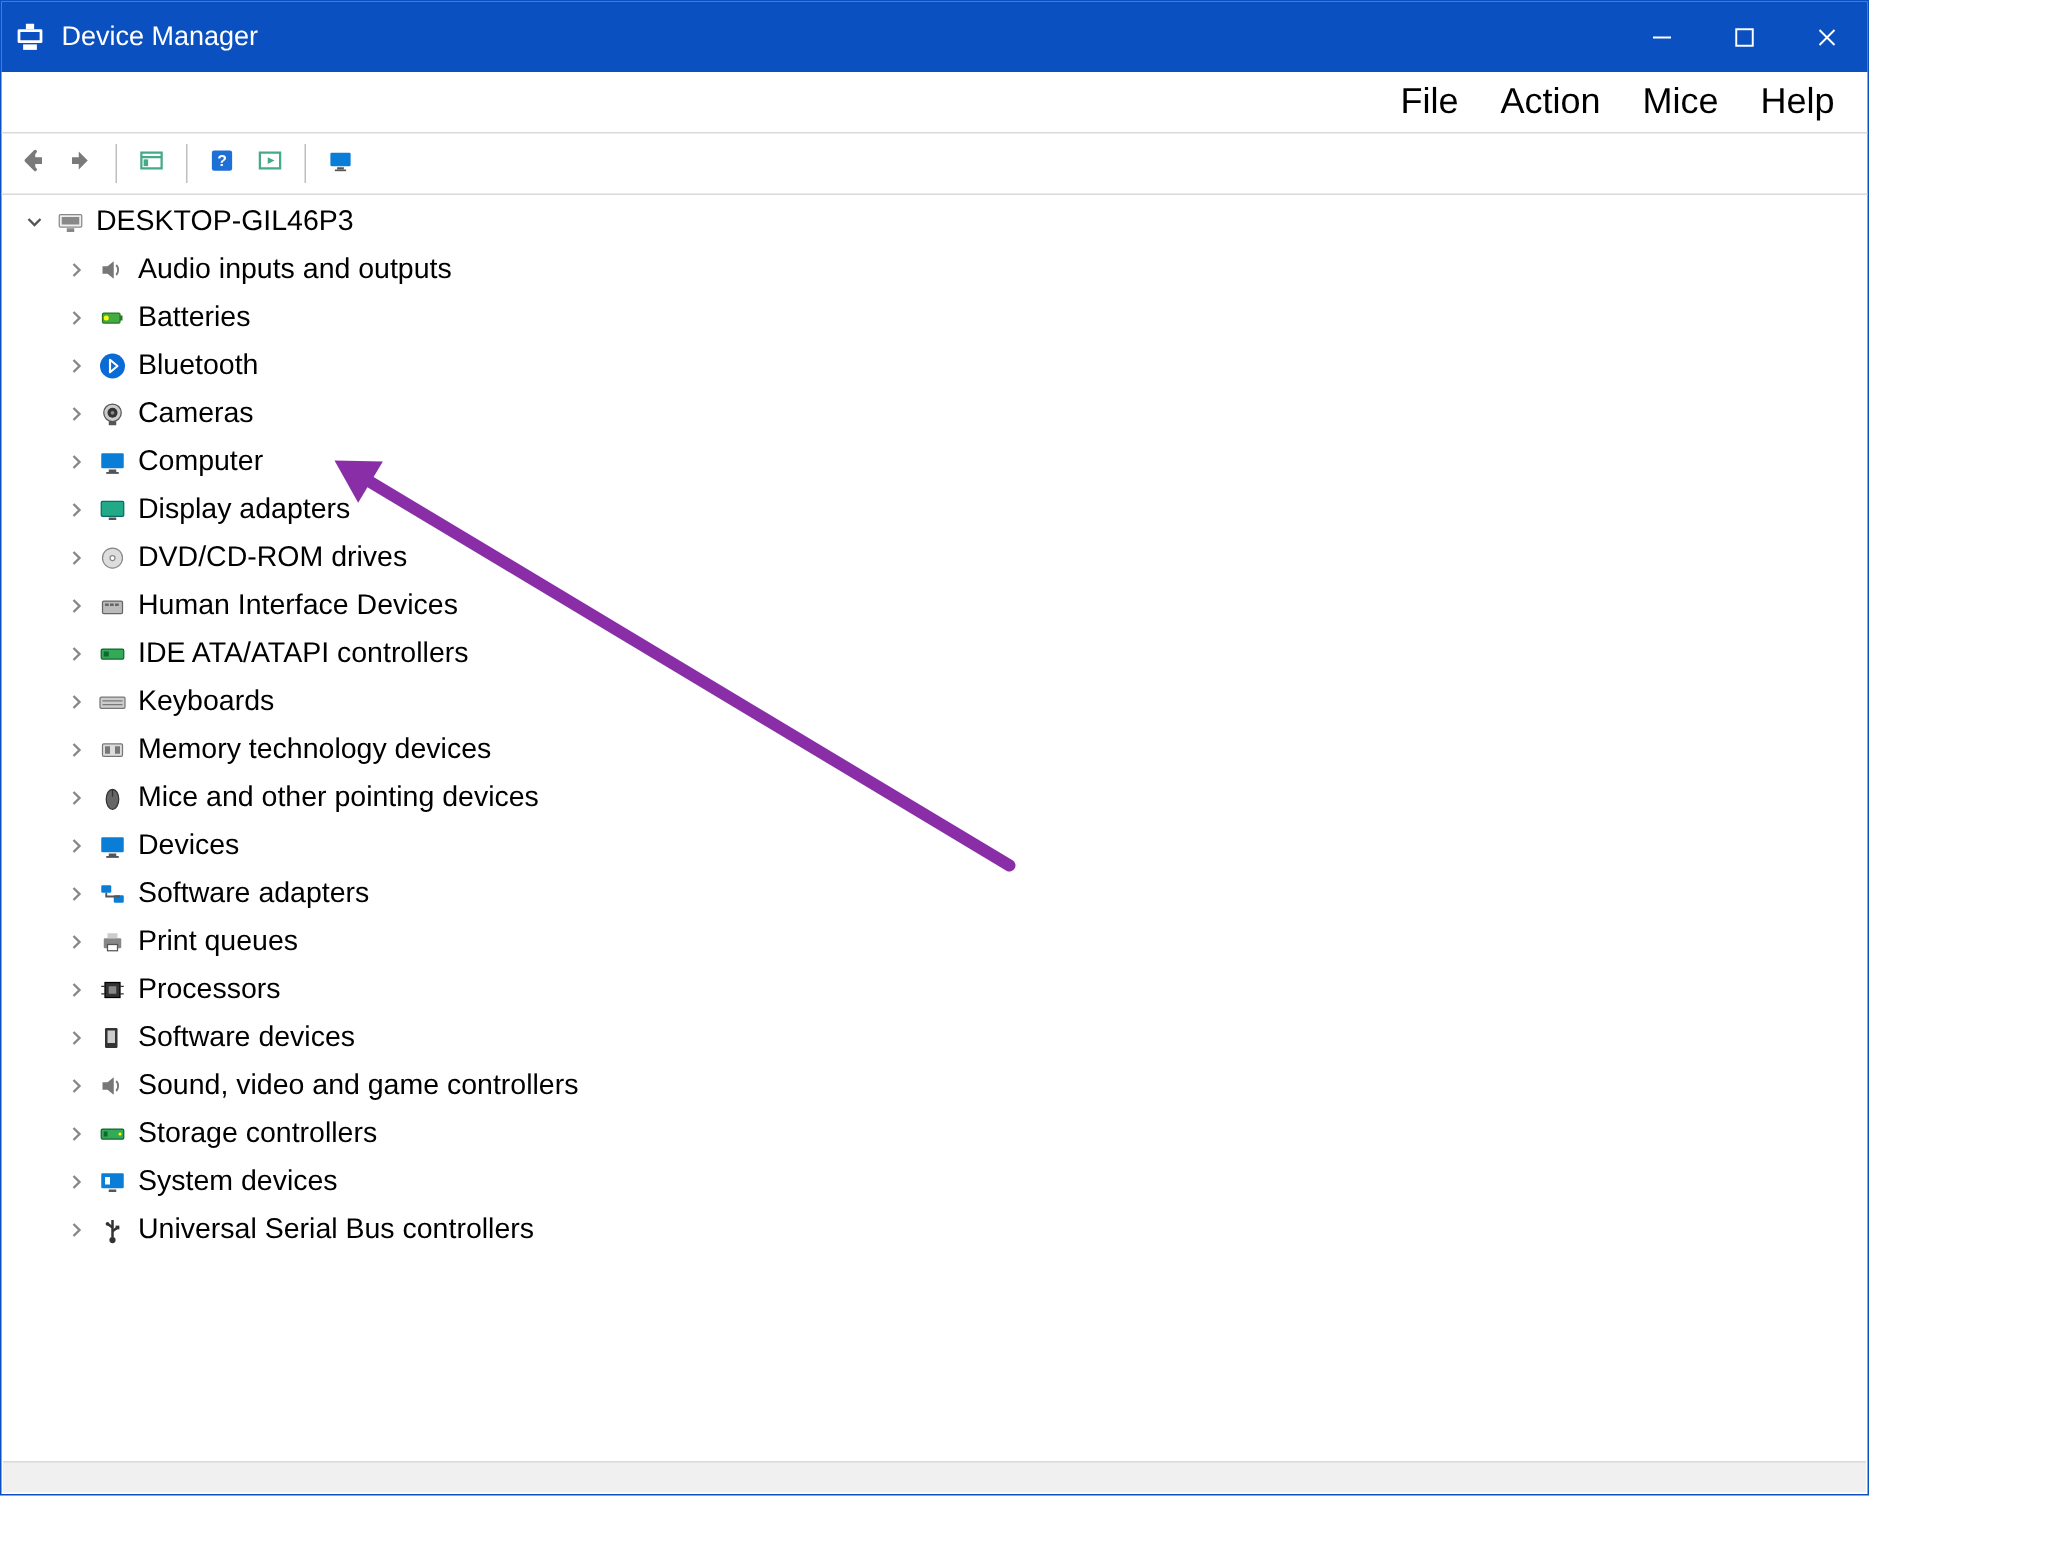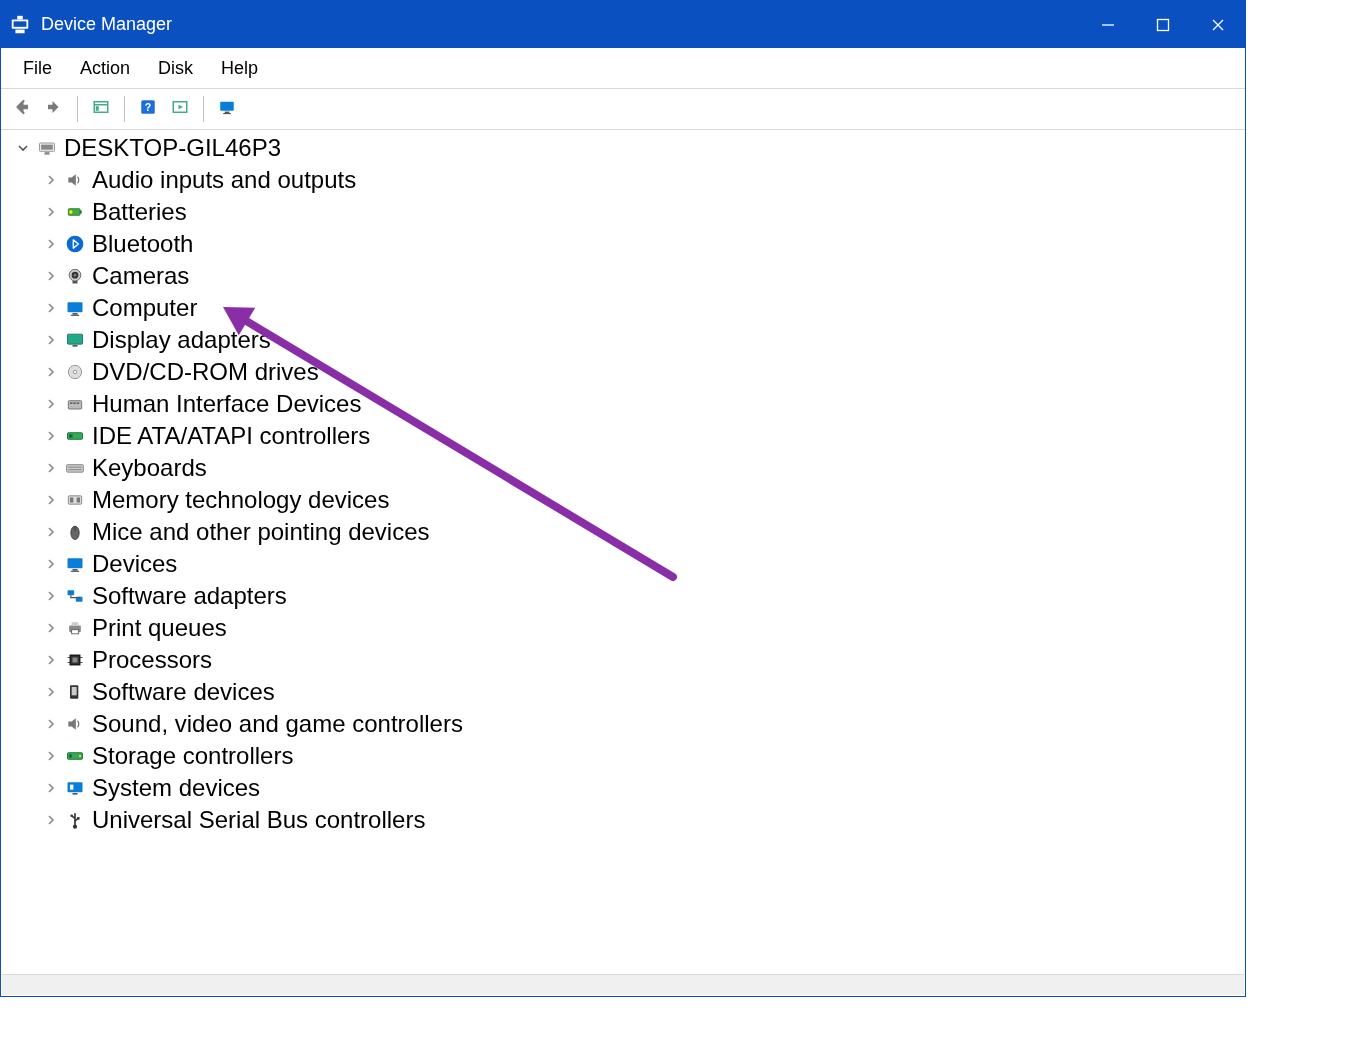--- a/index.html
+++ b/index.html
@@ -5,28 +5,28 @@
   html,body{margin:0;padding:0;font-family:"Segoe UI",Tahoma,sans-serif;font-size:16px;background:#fff;width:1366px;height:1042px;overflow:hidden;}
   .window{width:1246px;height:997px;border:1px solid #0a50c0;position:relative;background:#fff;box-sizing:border-box;}
   
   .titlebar{height:47px;background:#0a50c0;color:#fff;display:flex;align-items:center;justify-content:space-between;padding-left:8px;}
   .titlebar-left{display:flex;align-items:center;gap:10px;}
   .titlebar-title{font-size:18px;font-weight:400;}
   .titlebar-btns{display:flex;height:47px;}
   .tb-btn{width:55px;display:flex;align-items:center;justify-content:center;cursor:pointer;}
   .app-icon{width:22px;height:22px;display:inline-block;}
   
-  .menubar{height:36px;display:flex;align-items:center;padding:2px 8px;border-bottom:1px solid #d9d9d9;font-size:18px;}
+  .menubar{height:36px;display:flex;align-items:center;padding:2px 8px;border-bottom:1px solid #d9d9d9;font-size:24px;justify-content:flex-end;}
   .menu-item{padding:4px 14px;cursor:pointer;}
   
   .toolbar{height:40px;display:flex;align-items:center;gap:6px;padding:0 8px;border-bottom:1px solid #d9d9d9;}
   .tool-btn{width:26px;height:26px;display:flex;align-items:center;justify-content:center;cursor:pointer;}
   .tool-sep{width:1px;height:26px;background:#bfbfbf;margin:0 4px;}
   
-  .tree{position:absolute;top:125px;bottom:22px;left:1px;right:1px;overflow:auto;padding:6px 4px;font-size:24px;line-height:1.1;color:#000;}
+  .tree{position:absolute;top:125px;bottom:22px;left:1px;right:1px;overflow:auto;padding:6px 4px;font-size:19px;line-height:1.1;color:#000;}
   .tree-root{list-style:none;margin:0;padding:0;}
   .node{display:flex;align-items:center;height:32px;padding-left:8px;cursor:pointer;}
   .expand{width:18px;height:18px;display:flex;align-items:center;justify-content:center;color:#6b6b6b;font-size:12px;margin-right:4px;}
   .node .icon{width:22px;height:22px;display:flex;align-items:center;justify-content:center;margin-right:6px;}
   .children{list-style:none;margin:0;padding:0 0 0 28px;}
   .children .node{padding-left:8px;text-align:right;}
   
   .statusbar{position:absolute;left:1px;right:1px;bottom:1px;height:20px;border-top:1px solid #d9d9d9;background:#f0f0f0;}
   
   .annotation{position:absolute;pointer-events:none;}
@@ -66,21 +66,21 @@
             <line x1="2" y1="2" x2="12" y2="12" stroke="#fff" stroke-width="1.3"></line>
             <line x1="12" y1="2" x2="2" y2="12" stroke="#fff" stroke-width="1.3"></line>
           </svg>
       </div>
     </div>
   </div>
 
   <div class="menubar" id="menubar">
       <div class="menu-item">File</div>
       <div class="menu-item">Action</div>
-      <div class="menu-item">Disk</div>
+      <div class="menu-item">Mice</div>
       <div class="menu-item">Help</div>
     </div>
 
   <div class="toolbar" id="toolbar">
       <div class="tool-btn">
         <span><svg class="ico" viewBox="0 0 24 24">
             <path d="M14 4 L6 12 L14 20" fill="none" stroke="#7a7a7a" stroke-width="3" stroke-linecap="round" stroke-linejoin="round"></path>
             <path d="M14 4 L6 12 L14 20 L14 15 L20 15 L20 9 L14 9 Z" fill="#7a7a7a"></path>
           </svg></span>
       </div>

